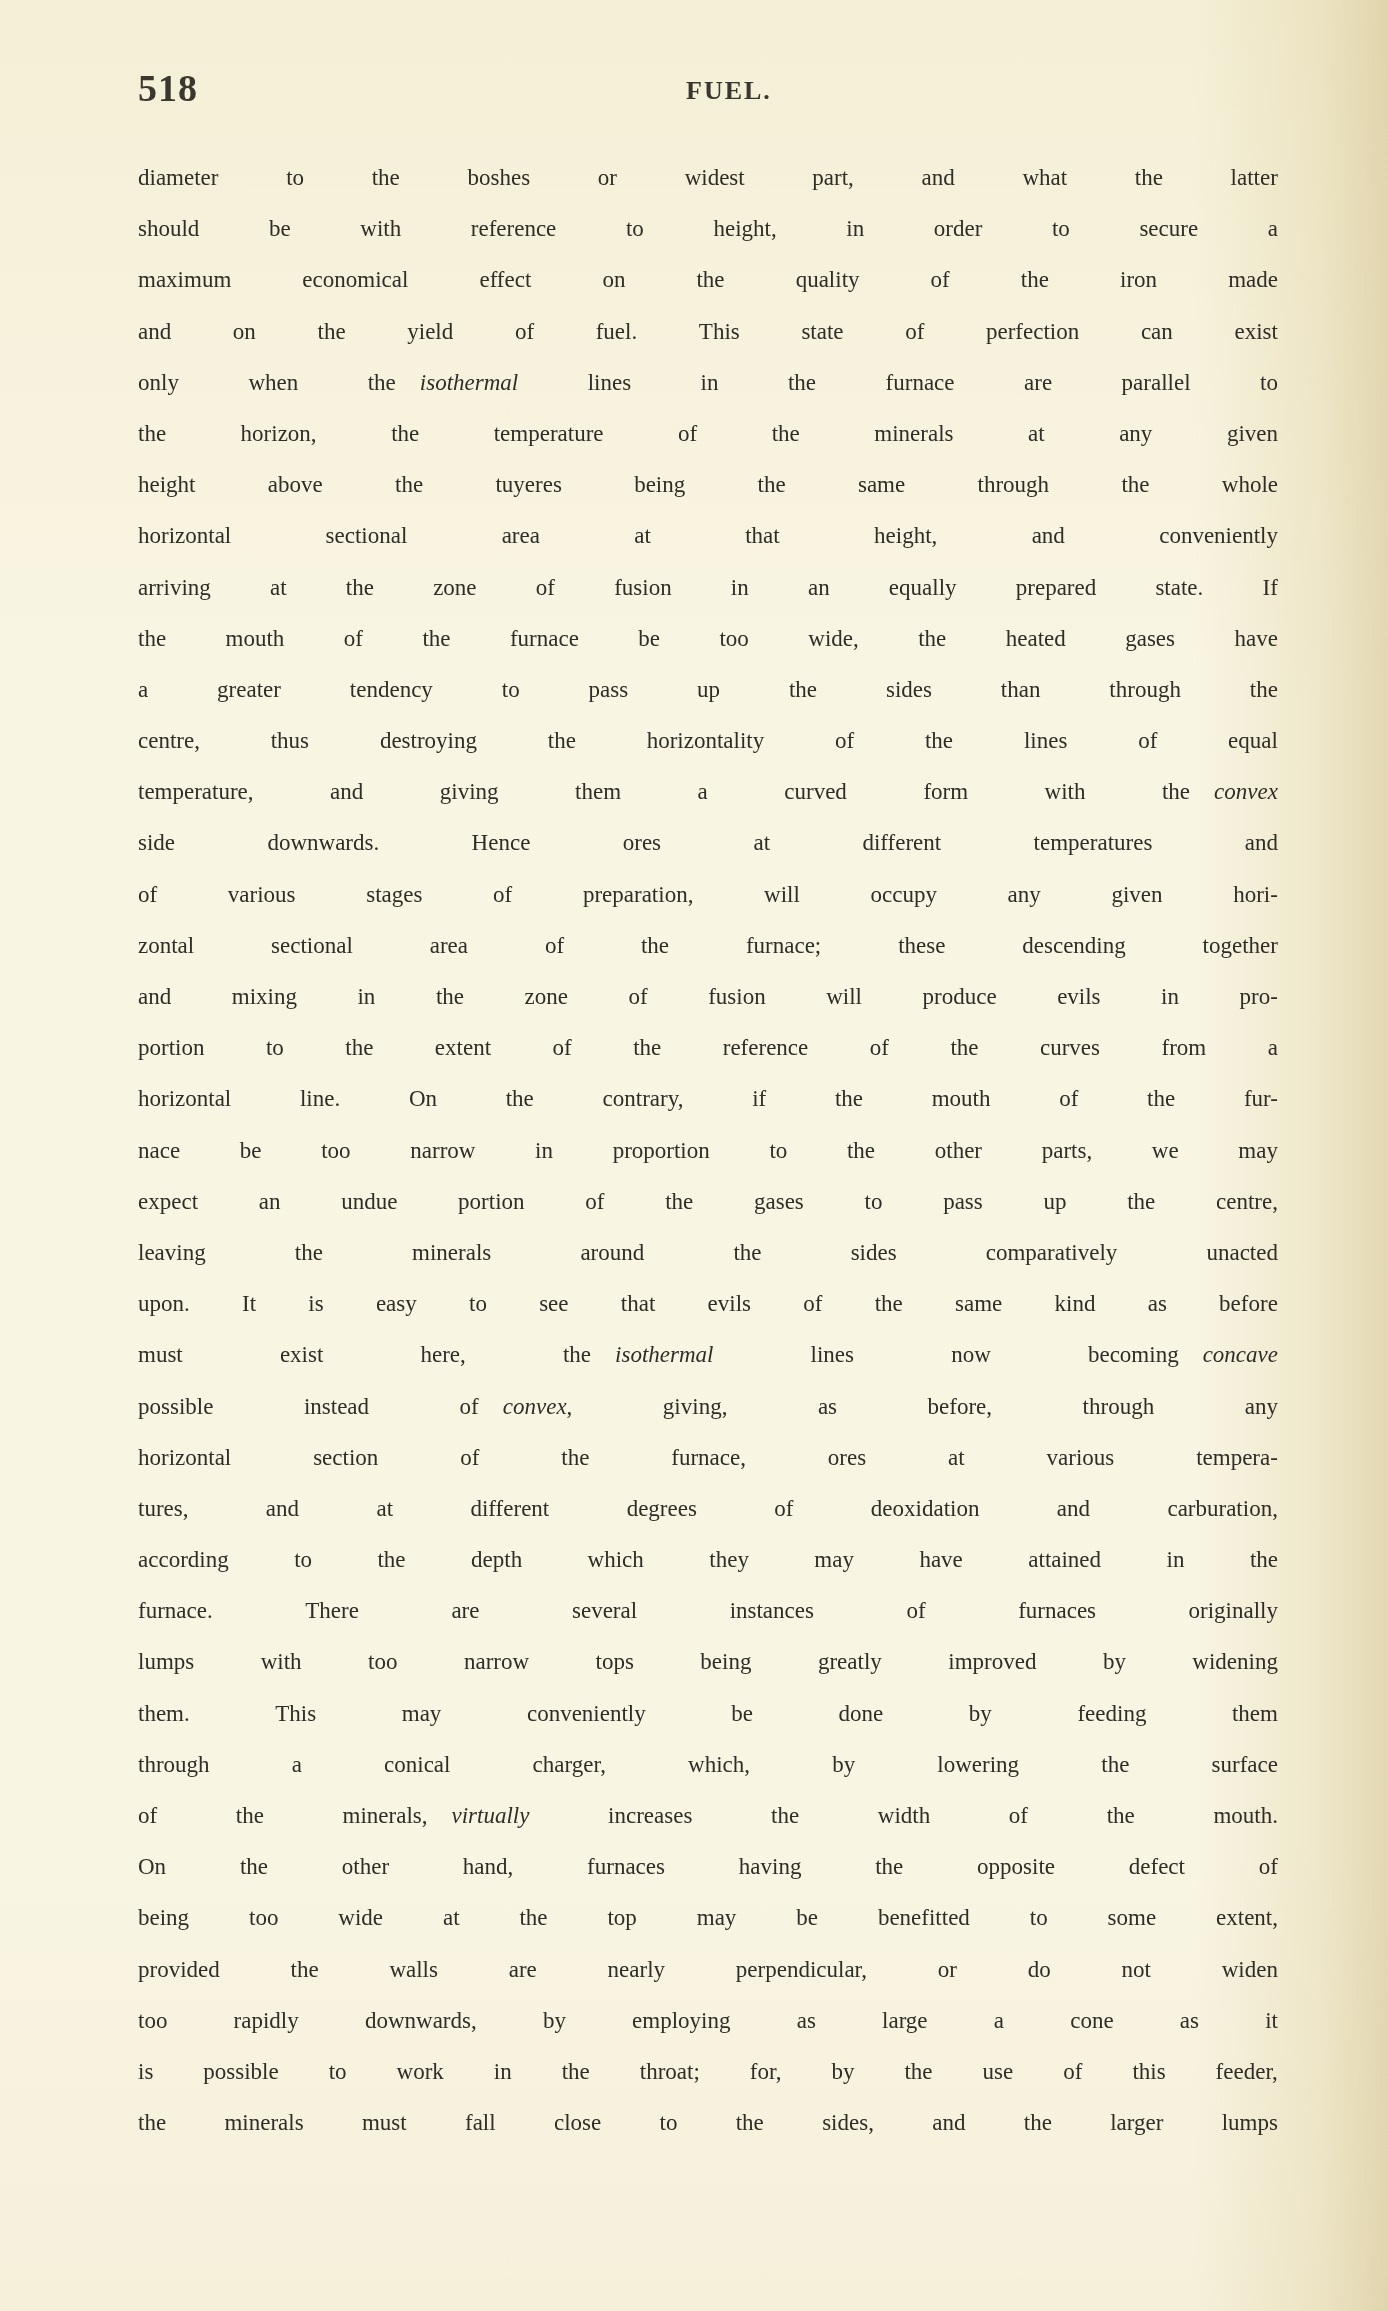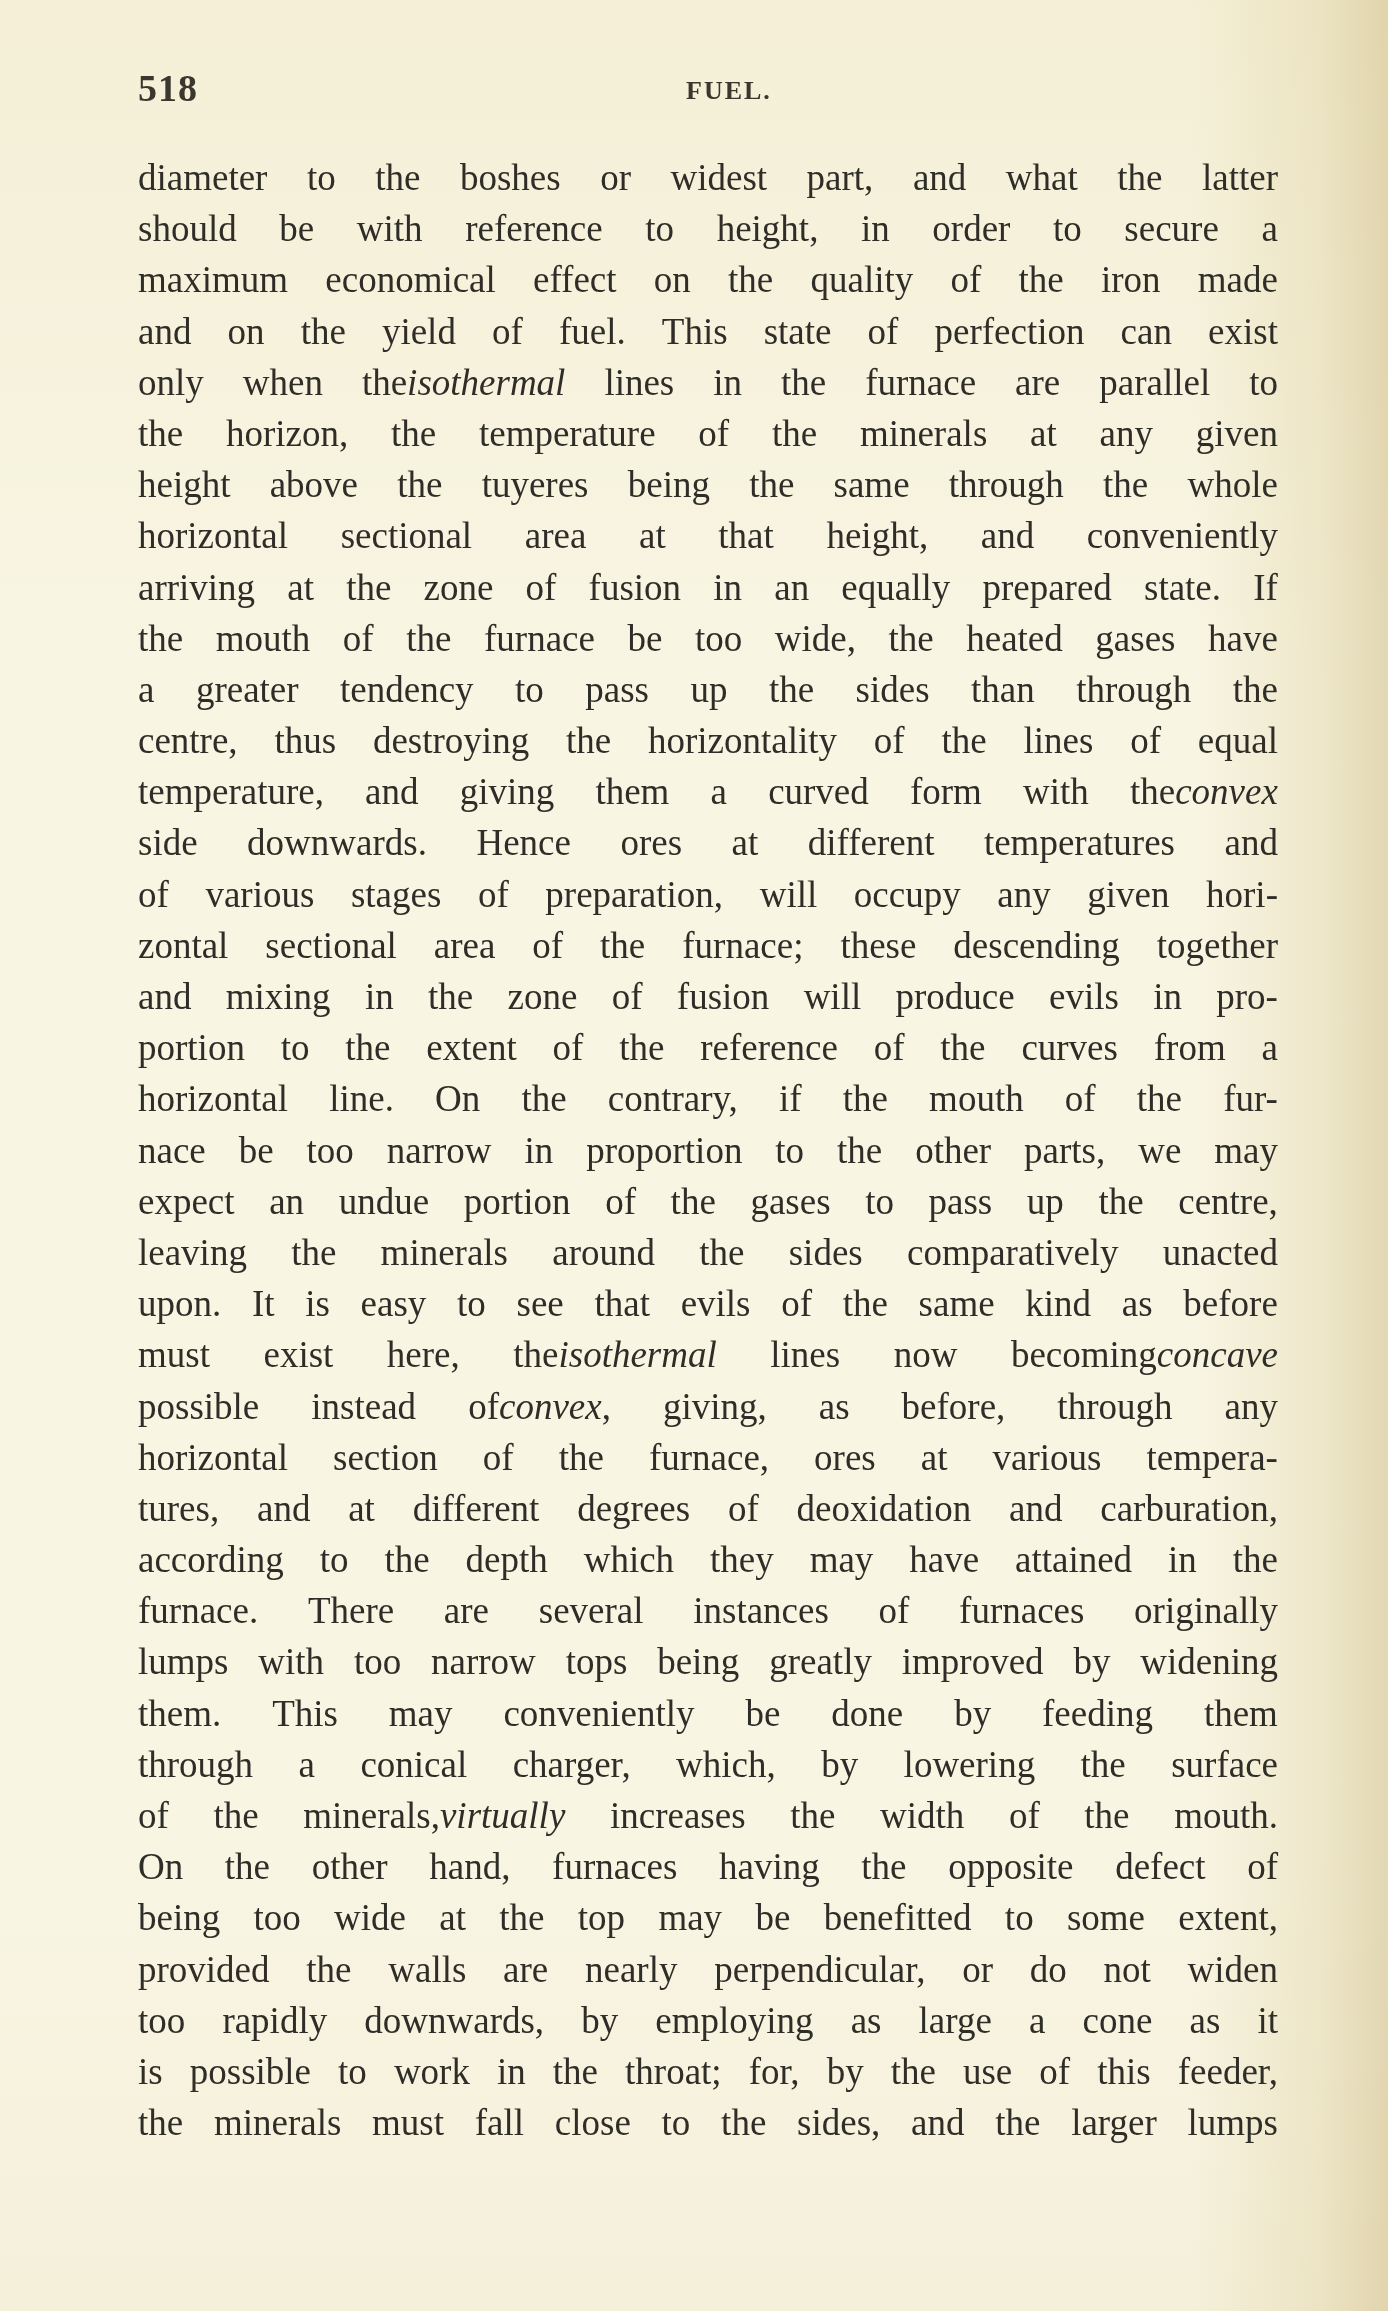--- a/index.html
+++ b/index.html
@@ -47,27 +47,27 @@
   .body-text {
     position: absolute;
     left: 138px;
     top: 152px;
     width: 1140px;
   }
   .line {
     display: block;
     height: 51.2px;
     line-height: 51.2px;
-    font-size: 37px;
+    font-size: 23px;
     text-align: justify;
     text-align-last: justify;
     white-space: nowrap;
     overflow: visible;
   }
-  .line .it { font-style: italic; }
+  .line .it { font-style: italic; margin-left: 24px; }
   .justify-row {
     display: flex;
     justify-content: space-between;
     width: 1140px;
   }
   .justify-row .w { white-space: pre; }
 </style>
 </head>
 <body>
 

